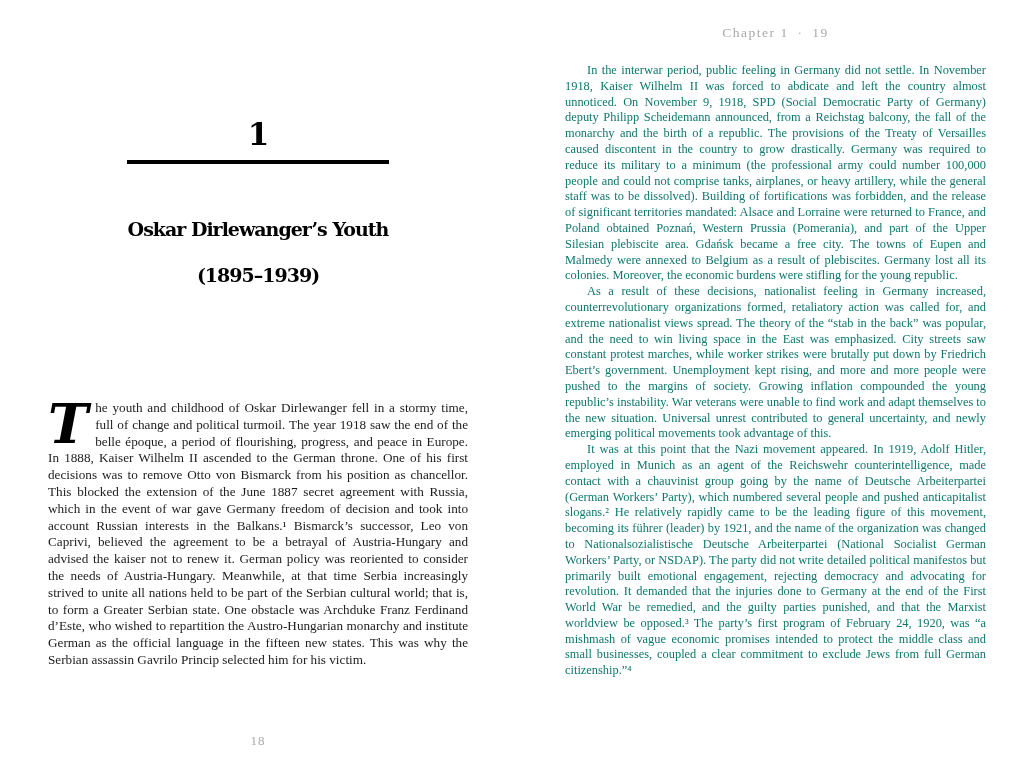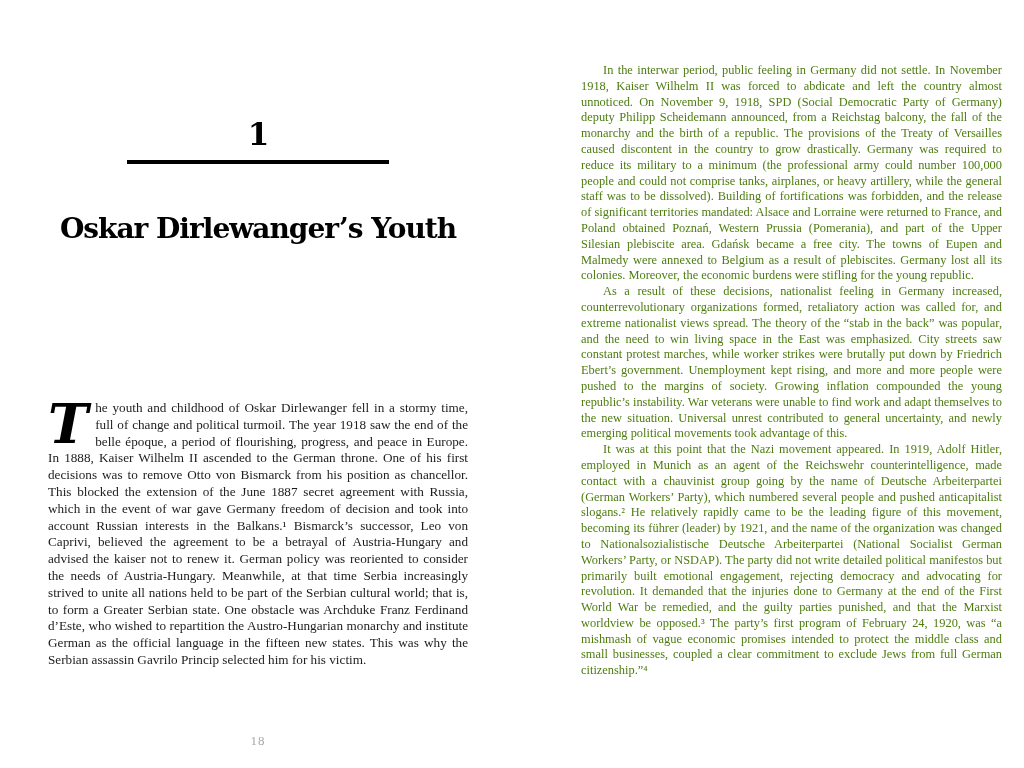--- a/index.html
+++ b/index.html
@@ -45,21 +45,21 @@
     border-bottom: 2.5px solid #000000;
   }
   .chapter-title {
     position: absolute;
     top: 206px;
     left: 0;
     width: 100%;
     text-align: center;
     font-family: "DejaVu Serif", serif;
     font-weight: 900;
-    font-size: 28px;
+    font-size: 19px;
     line-height: 46px;
     letter-spacing: -1px;
     color: #000000;
   }
   .body-block {
     position: absolute;
     top: 400px;
     left: 0;
     width: 420px;
     text-align: justify;
@@ -109,56 +109,60 @@
     white-space: nowrap;
   }
   .running-header .sep {
     display: inline-block;
     margin: 0 9px;
     font-size: 12px;
   }
   .right-body {
     position: absolute;
     top: 63px;
-    left: 16px;
+    left: 0;
     width: 421px;
     text-align: justify;
     font-size: 12.4px;
     line-height: 15.8px;
-    color: #4d7c0f;
+    color: #0f766e;
   }
   .right-body p {
     margin: 0;
     text-indent: 22px;
   }
 </style>
 </head>
 <body>
 
 <div class="spread">
 
   <div class="page-left">
 
     <div class="chapter-number">1</div>
 
     <div class="chapter-rule"></div>
 
     <div class="chapter-title">
       <div>Oskar Dirlewanger’s Youth</div>
+      <div>(1895–1939)</div>
     </div>
 
     <div class="body-block">
       <span class="drop-cap">T</span><span>he youth and childhood of Oskar Dirlewanger fell in a stormy time, full of change and political turmoil. The year 1918 saw the end of the belle époque, a period of flourishing, progress, and peace in Europe. In 1888, Kaiser Wilhelm II ascended to the German throne. One of his first decisions was to remove Otto von Bismarck from his position as chancellor. This blocked the extension of the June 1887 secret agreement with Russia, which in the event of war gave Germany freedom of decision and took into account Russian interests in the Balkans.¹ Bismarck’s successor, Leo von Caprivi, believed the agreement to be a betrayal of Austria-Hungary and advised the kaiser not to renew it. German policy was reoriented to consider the needs of Austria-Hungary. Meanwhile, at that time Serbia increasingly strived to unite all nations held to be part of the Serbian cultural world; that is, to form a Greater Serbian state. One obstacle was Archduke Franz Ferdinand d’Este, who wished to repartition the Austro-Hungarian monarchy and institute German as the official language in the fifteen new states. This was why the Serbian assassin Gavrilo Princip selected him for his victim.</span>
     </div>
 
     <div class="folio-left">18</div>
   </div>
 
   <div class="page-right">
 
+    <div class="running-header">
+      <span>Chapter 1</span><span class="sep">·</span><span>19</span>
+    </div>
 
     <div class="right-body">
       <p>In the interwar period, public feeling in Germany did not settle. In November 1918, Kaiser Wilhelm II was forced to abdicate and left the country almost unnoticed. On November 9, 1918, SPD (Social Democratic Party of Germany) deputy Philipp Scheidemann announced, from a Reichstag balcony, the fall of the monarchy and the birth of a republic. The provisions of the Treaty of Versailles caused discontent in the country to grow drastically. Germany was required to reduce its military to a minimum (the professional army could number 100,000 people and could not comprise tanks, airplanes, or heavy artillery, while the general staff was to be dissolved). Building of fortifications was forbidden, and the release of significant territories mandated: Alsace and Lorraine were returned to France, and Poland obtained Poznań, Western Prussia (Pomerania), and part of the Upper Silesian plebiscite area. Gdańsk became a free city. The towns of Eupen and Malmedy were annexed to Belgium as a result of plebiscites. Germany lost all its colonies. Moreover, the economic burdens were stifling for the young republic.</p>
       <p>As a result of these decisions, nationalist feeling in Germany increased, counterrevolutionary organizations formed, retaliatory action was called for, and extreme nationalist views spread. The theory of the “stab in the back” was popular, and the need to win living space in the East was emphasized. City streets saw constant protest marches, while worker strikes were brutally put down by Friedrich Ebert’s government. Unemployment kept rising, and more and more people were pushed to the margins of society. Growing inflation compounded the young republic’s instability. War veterans were unable to find work and adapt themselves to the new situation. Universal unrest contributed to general uncertainty, and newly emerging political movements took advantage of this.</p>
       <p>It was at this point that the Nazi movement appeared. In 1919, Adolf Hitler, employed in Munich as an agent of the Reichswehr counterintelligence, made contact with a chauvinist group going by the name of Deutsche Arbeiterpartei (German Workers’ Party), which numbered several people and pushed anticapitalist slogans.² He relatively rapidly came to be the leading figure of this movement, becoming its führer (leader) by 1921, and the name of the organization was changed to Nationalsozialistische Deutsche Arbeiterpartei (National Socialist German Workers’ Party, or NSDAP). The party did not write detailed political manifestos but primarily built emotional engagement, rejecting democracy and advocating for revolution. It demanded that the injuries done to Germany at the end of the First World War be remedied, and the guilty parties punished, and that the Marxist worldview be opposed.³ The party’s first program of February 24, 1920, was “a mishmash of vague economic promises intended to protect the middle class and small businesses, coupled a clear commitment to exclude Jews from full German citizenship.”⁴</p>
     </div>
   </div>
 
 </div>
 

